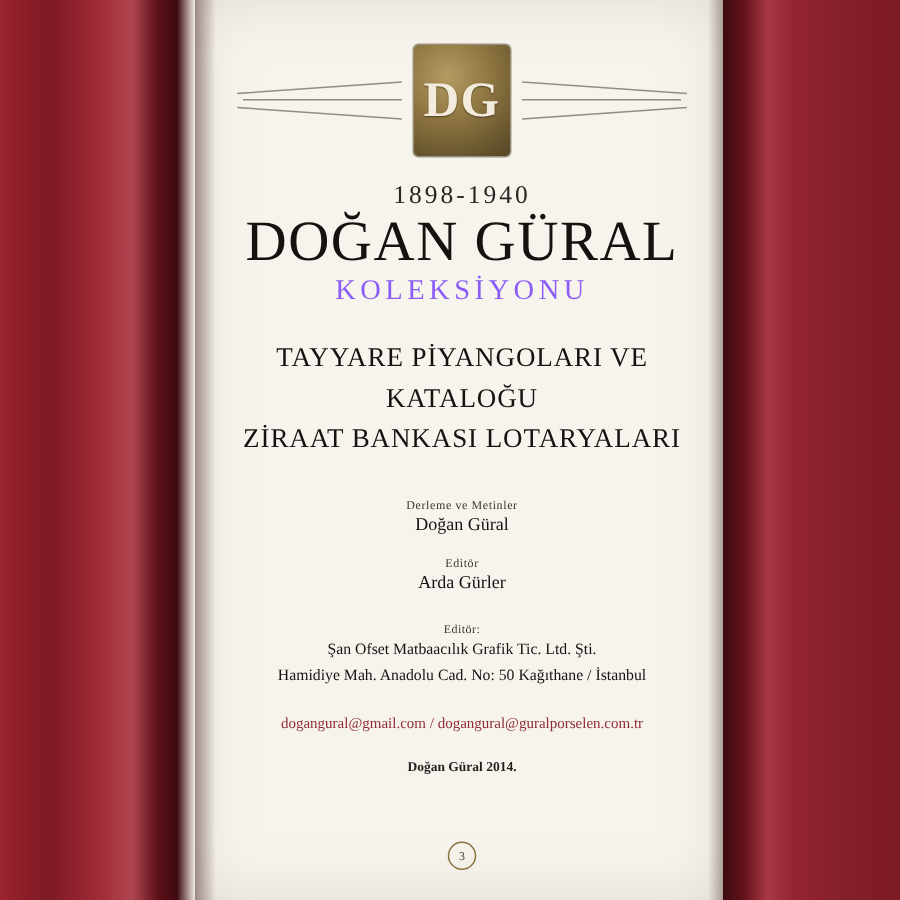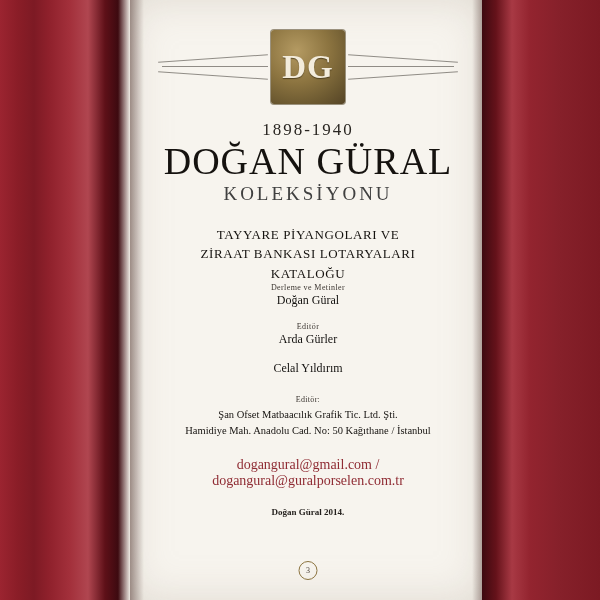--- a/index.html
+++ b/index.html
@@ -78,21 +78,21 @@
     position: absolute;
     height: 1px;
     background: #6e6a63;
     opacity: 0.75;
   }
   .logo-badge {
     position: absolute;
     left: 50%;
     transform: translateX(-50%);
     top: 0;
-    width: 74px;
+    width: 64px;
     height: 74px;
     background: radial-gradient(circle at 35% 28%, #b49a62 0%, #8c7440 45%, #6d5a31 75%, #554426 100%);
     border-radius: 3px;
     box-shadow: 0 0 0 1px rgba(80,65,35,0.55);
   }
   .logo-badge span {
     display: block;
     color: #f3ecdc;
     font-family: "Liberation Serif", serif;
     font-size: 33px;
@@ -114,32 +114,33 @@
     font-size: 38px;
     letter-spacing: 1px;
     font-weight: 400;
     color: #15120f;
     line-height: 1.05;
   }
   .sub-title {
     margin-top: 1px;
     font-size: 19px;
     letter-spacing: 3px;
-    color: #404040;
+    color: #8b5cf6;
   }
   .cat-lines {
     margin-top: 20px;
-    font-size: 13px;
+    font-size: 18px;
     letter-spacing: 0.6px;
     line-height: 1.5;
     color: #15120f;
   }
 
   
   .credits {
+    margin-top: 26px;
   }
   .credit-role {
     font-size: 8px;
     letter-spacing: 0.4px;
     color: #3b3530;
     margin-bottom: 1px;
   }
   .credit-name {
     font-size: 12px;
     color: #141210;
@@ -170,21 +171,21 @@
 
   
   .contact {
     margin-top: 18px;
   }
   .contact .lbl {
     font-size: 8px;
     color: #3b3530;
   }
   .contact .mail {
-    font-size: 14px;
+    font-size: 10px;
     color: #8f2b33;
     margin-top: 2px;
   }
 
   
   .legal {
     margin-top: 16px;
     font-size: 7.6px;
     line-height: 1.58;
     color: #231f1c;
@@ -232,30 +233,29 @@
           <span>DG</span>
         </div>
       </div>
 
       <div class="years">1898-1940</div>
       <div class="main-title">DOĞAN GÜRAL</div>
       <div class="sub-title">KOLEKSİYONU</div>
 
       <div class="cat-lines">
         <div>TAYYARE PİYANGOLARI VE</div>
+        <div>KATALOĞU</div>
         <div>ZİRAAT BANKASI LOTARYALARI</div>
-        <div>KATALOĞU</div>
       </div>
 
       <div class="credits">
         <div class="credit-role">Derleme ve Metinler</div>
         <div class="credit-name">Doğan Güral</div>
         <div class="credit-role">Editör</div>
         <div class="credit-name">Arda Gürler</div>
-        <div class="credit-name">Celal Yıldırım</div>
       </div>
 
       <div class="imprint">
         <div class="lbl">Editör:</div>
         <div class="ln">Şan Ofset Matbaacılık Grafik Tic. Ltd. Şti.</div>
         <div class="ln">Hamidiye Mah. Anadolu Cad. No: 50 Kağıthane / İstanbul</div>
       </div>
 
       <div class="contact">
         <div class="mail">dogangural@gmail.com / dogangural@guralporselen.com.tr</div>

